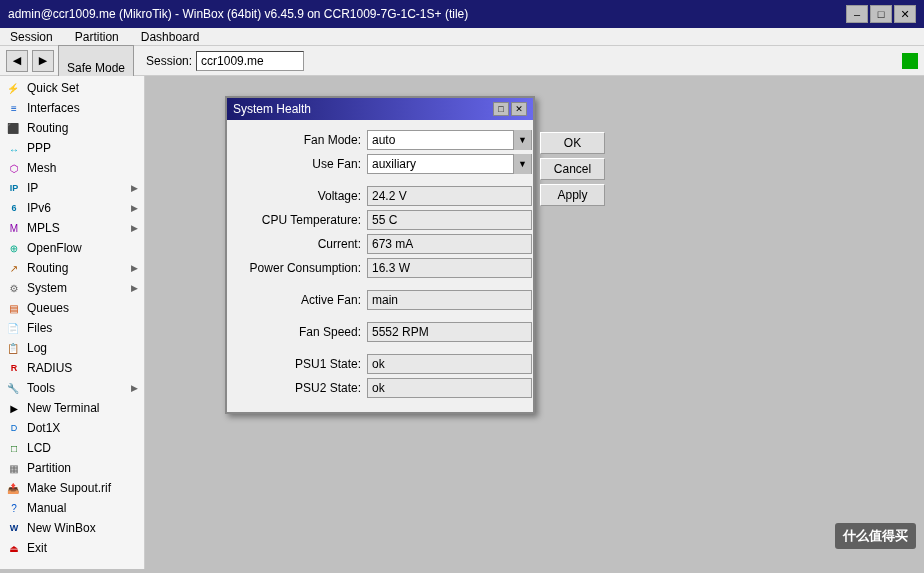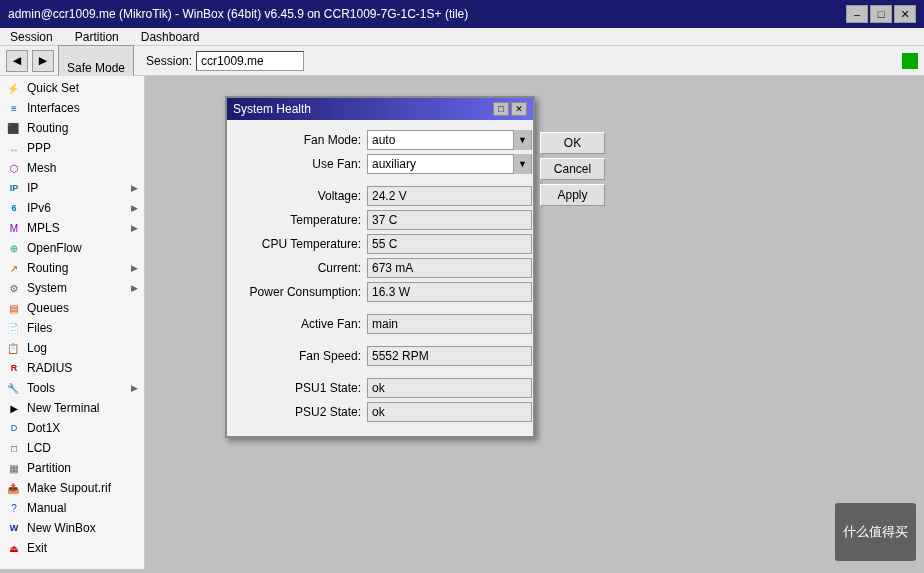--- a/index.html
+++ b/index.html
@@ -289,27 +289,28 @@
     .icon-lcd { color: #006600; }
     .icon-partition { color: #666666; }
     .icon-make { color: #cc6600; }
     .icon-manual { color: #0055cc; }
     .icon-winbox { color: #003388; }
     .icon-exit { color: #cc0000; }
 
     
     #watermark {
       position: fixed;
-      bottom: 12px;
+      bottom: 24px;
       right: 8px;
       background: rgba(0,0,0,0.5);
       color: white;
       font-size: 13px;
-      padding: 20px 8px;
+      padding: 4px 8px;
       border-radius: 3px;
+      font-weight: bold;
     }
   </style>
 </head>
 <body>
 
 <div id="title-bar">
   <div id="title-bar-left">
     <span>admin@ccr1009.me (MikroTik) - WinBox (64bit) v6.45.9 on CCR1009-7G-1C-1S+ (tile)</span>
   </div>
   <div id="title-bar-right">
@@ -470,24 +471,20 @@
             </div>
           </div>
 
           <div class="form-divider"></div>
 
           <div class="form-row">
             <span class="form-label">Voltage:</span>
             <input class="form-input" type="text" readonly="" value="24.2 V" style="background: rgb(232, 232, 232);">
           </div>
 
-          <div class="form-row">
-            <span class="form-label">Temperature:</span>
-            <input class="form-input" type="text" readonly="" value="37 C" style="background: rgb(232, 232, 232);">
-          </div>
 
           <div class="form-row">
             <span class="form-label">CPU Temperature:</span>
             <input class="form-input" type="text" readonly="" value="55 C" style="background: rgb(232, 232, 232);">
           </div>
 
           <div class="form-row">
             <span class="form-label">Current:</span>
             <input class="form-input" type="text" readonly="" value="673 mA" style="background: rgb(232, 232, 232);">
           </div>

